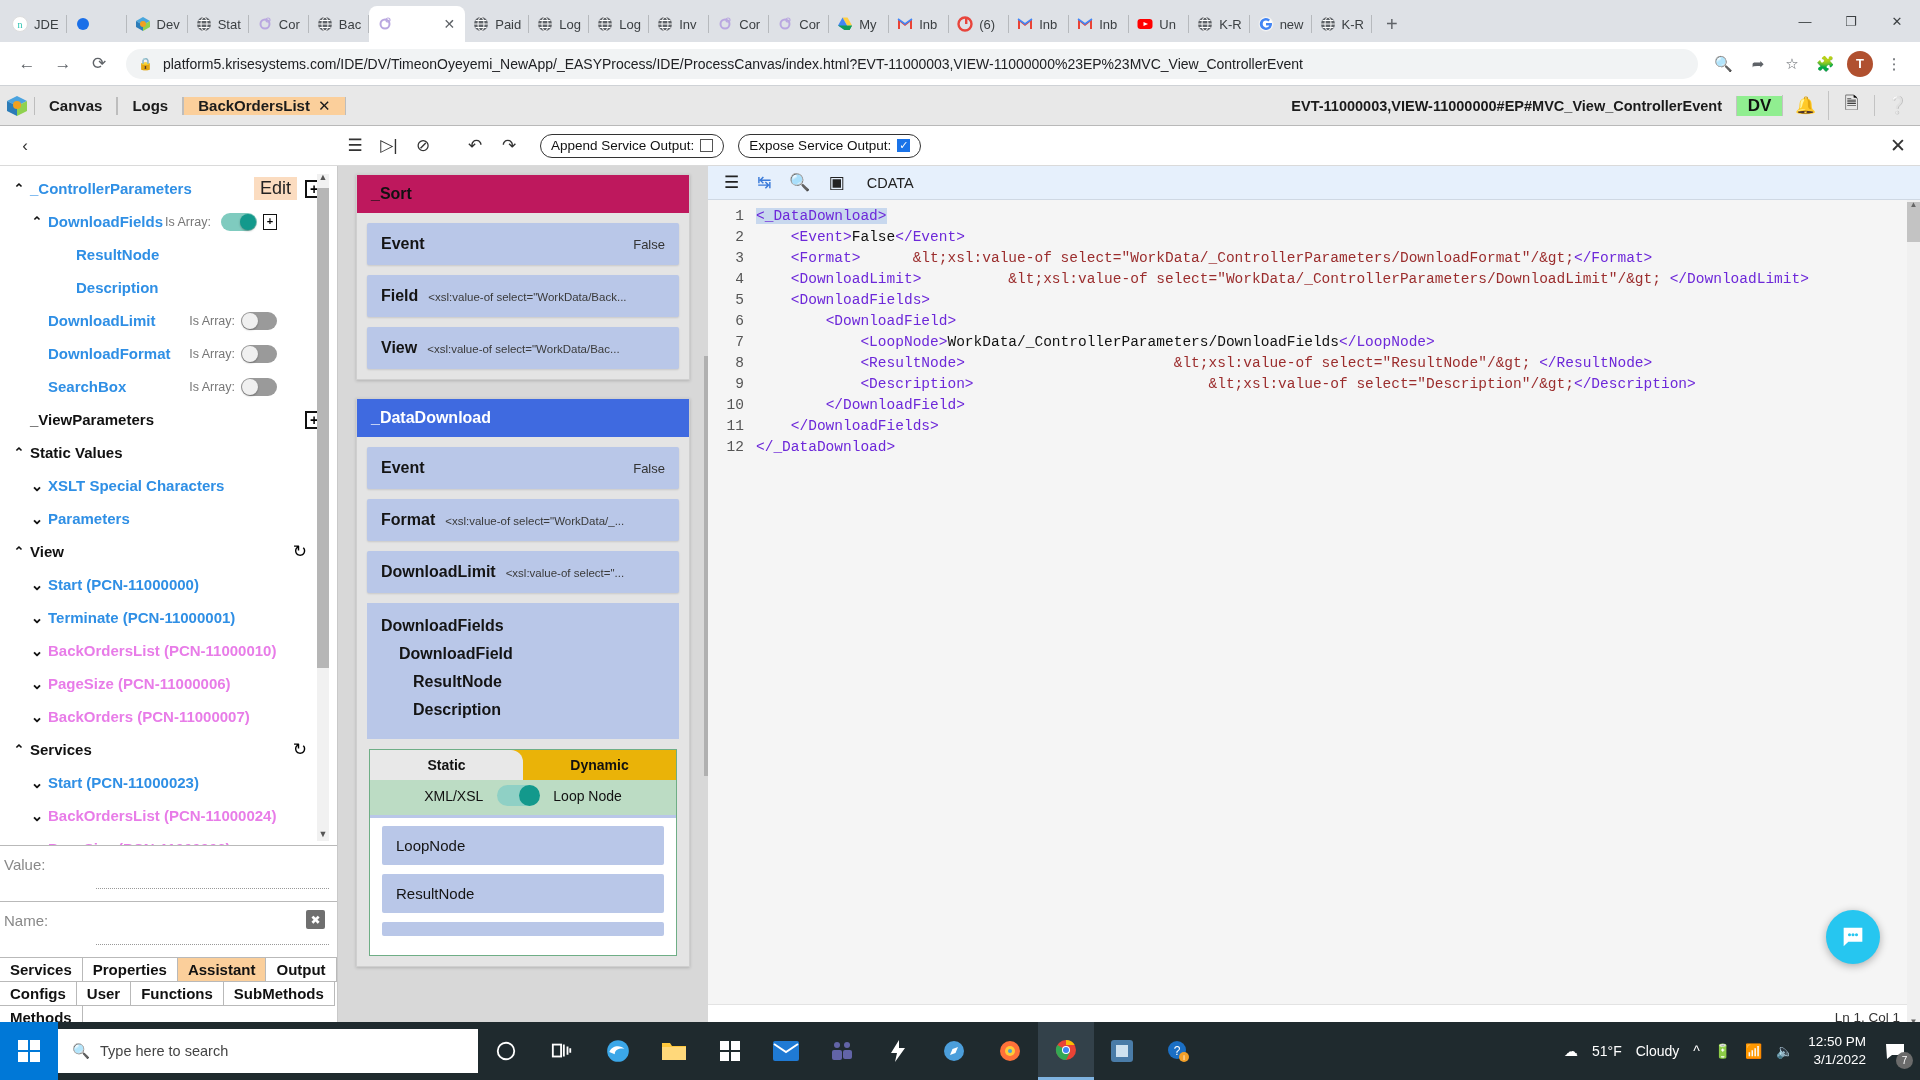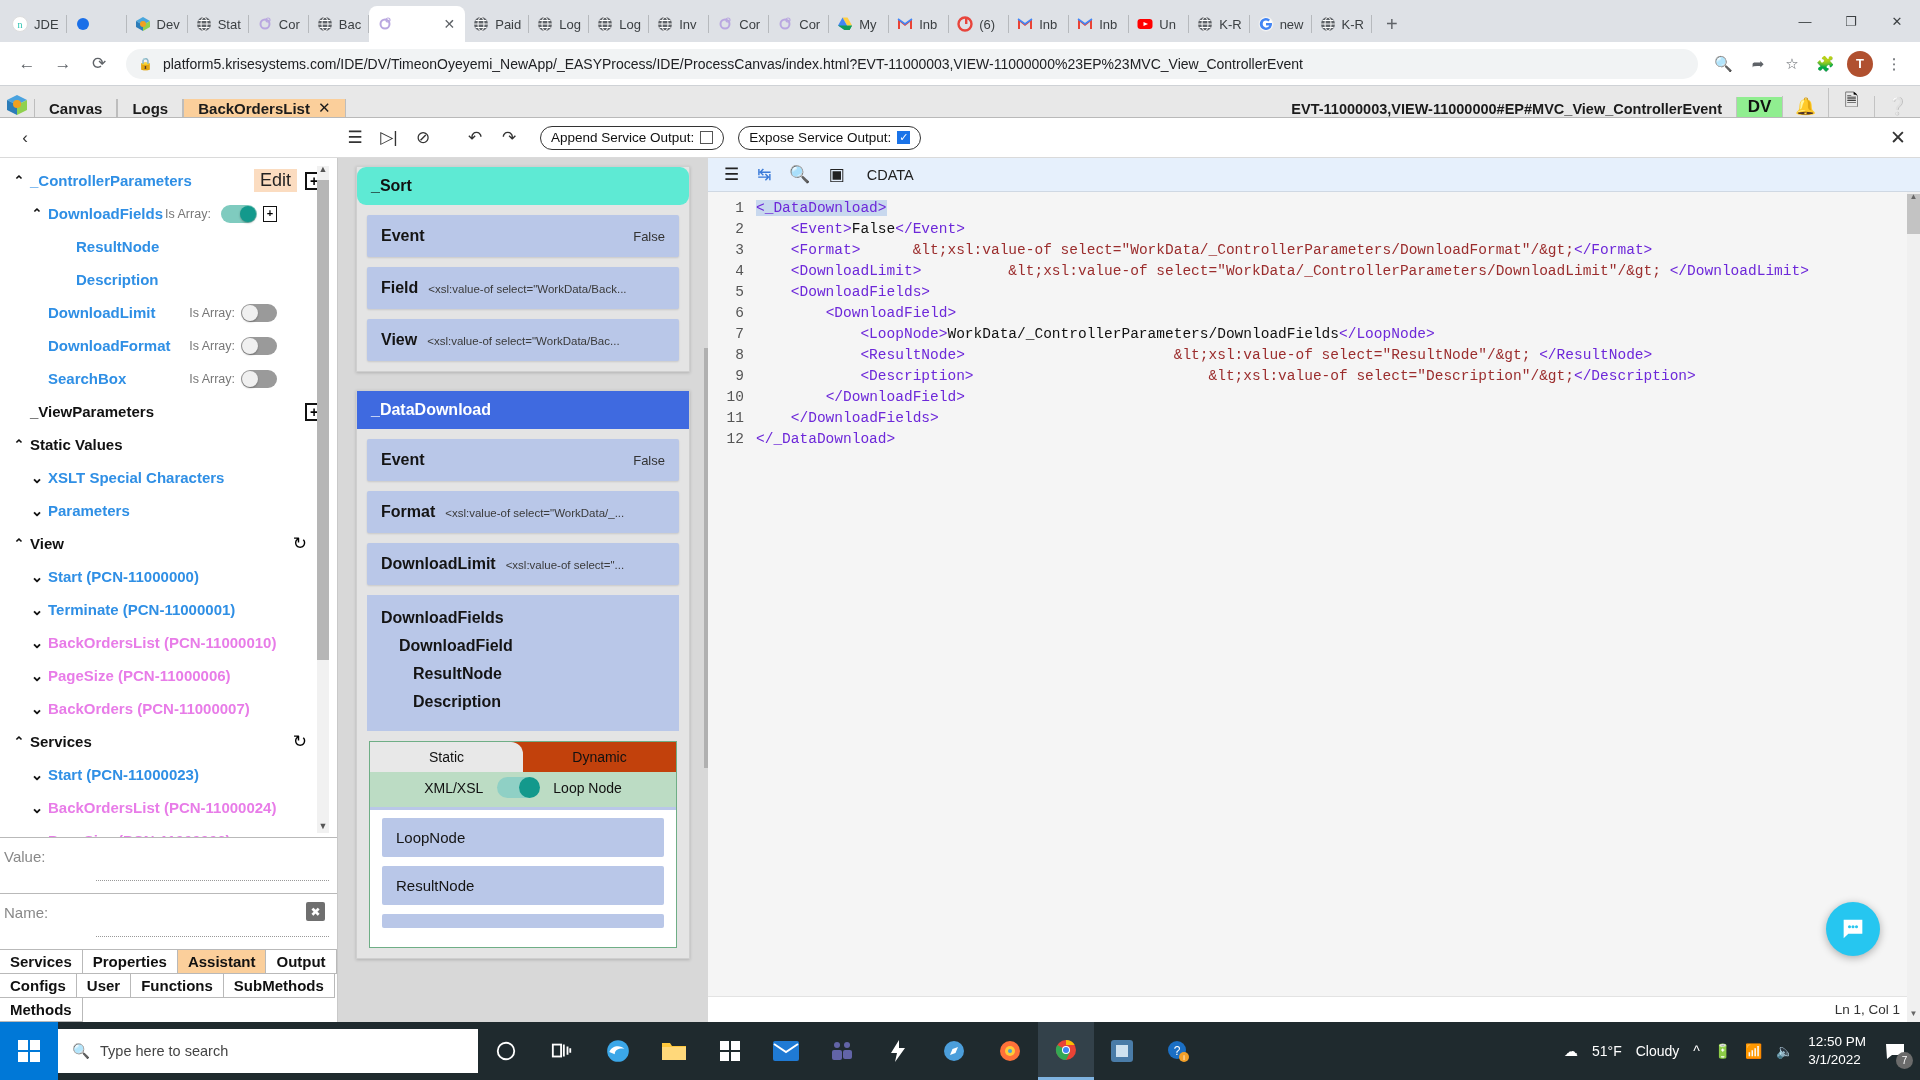--- a/index.html
+++ b/index.html
@@ -73,21 +73,21 @@
     width:28px; height:28px; display:flex; align-items:center; justify-content:center;
     color:#5f6368; font-size:15px;
   }
   .avatar-circle {
     width:26px; height:26px; border-radius:50%; background:#b0502f; color:#fff;
     display:flex;align-items:center;justify-content:center;font-size:13px;font-weight:bold;
   }
 
   
   .appheader {
-    height: 32px; background:#e8e8e8; display:flex; align-items:flex-end;
+    height: 40px; background:#e8e8e8; display:flex; align-items:center;
     border-bottom:1px solid #b9b9b9;
   }
   .applogo { width:34px; display:flex;align-items:center;justify-content:center; }
   .apptab {
     display:flex; align-items:center; padding:0 14px; font-size:15px;
     font-weight:bold; color:#1b1b1b; border-left:1px solid #bdbdbd;
     border-right:1px solid #bdbdbd; gap:8px; background:#e8e8e8;
   }
   .apptab.hl { background:#fbcf9b; }
   .apptab .x { font-size:15px; font-weight:normal; }
@@ -156,36 +156,36 @@
   .trash{position:absolute;right:12px;top:8px;width:19px;height:19px;background:#6f6f6f;color:#fff;font-size:12px;display:flex;align-items:center;justify-content:center;border-radius:2px;}
   .botTabs{border-top:1px solid #b9b9b9;}
   .btrow{display:flex;}
   .btab{padding:3px 10px;font-size:15px;font-weight:bold;color:#111;border-right:1px solid #b9b9b9;border-bottom:1px solid #b9b9b9;white-space:nowrap;}
   .btab.hl{background:#fbcf9b;}
 
   
   .midpane{width:370px;background:#d8d8d8;position:relative;overflow:hidden;padding-top:8px;}
   .card{margin:0 18px 18px 18px;background:#e4e4e4;border:1px solid #cfcfcf;box-shadow:0 1px 3px rgba(0,0,0,.18);}
   .card-hdr{padding:10px 14px;font-size:16px;font-weight:bold;}
-  .card-hdr.lav{background:#5eead4;color:#111;border-radius:9px;}
+  .card-hdr.lav{background:#be185d;color:#111;}
   .card-hdr.blue{background:#3f6ae0;color:#fff;}
   .fieldrow{
     margin:10px; background:#b9c7e8; padding:12px 14px;
     display:flex; align-items:baseline; gap:10px; border-radius:2px;
     box-shadow:0 1px 2px rgba(0,0,0,.12);
   }
   .fieldrow .fname{font-size:16px;font-weight:bold;color:#141414;}
   .fieldrow .fval{font-size:11.5px;color:#3a3a3a;white-space:nowrap;overflow:hidden;}
   .fieldrow .fval.r{margin-left:auto;font-size:13px;color:#333;}
   .bigblock{margin:10px;background:#b9c7e8;padding:14px 14px 10px 14px;}
   .bigblock .l0{font-size:16px;font-weight:bold;color:#141414;margin-bottom:10px;}
   .bigblock .l1{font-size:16px;font-weight:bold;color:#141414;margin:0 0 10px 18px;}
   .bigblock .l2{font-size:16px;font-weight:bold;color:#141414;margin:0 0 10px 32px;}
   .dynbox{margin:6px 12px 10px 12px;border:1px solid #6fae86;}
-  .dyntabs{display:flex;background:#c2410c;}
+  .dyntabs{display:flex;background:#eab308;font-weight:bold;}
   .dyntab{flex:1;text-align:center;font-size:14px;padding:7px 0;color:#111;}
   .dyntab.active{background:#e8e8e8;border-radius:0 12px 0 0;}
   .dynswitch{display:flex;align-items:center;justify-content:center;gap:14px;background:#bcdcc4;padding:5px 0 9px 0;font-size:14px;color:#111;}
   .dynswitch .tgl2{width:42px;height:21px;border-radius:12px;background:#8fd0c5;position:relative;}
   .dynswitch .tgl2::after{content:"";position:absolute;width:21px;height:21px;border-radius:50%;background:#13998c;top:0;right:-1px;}
   .dynbody{background:#fff;border-top:3px solid #b9c7e8;padding:8px 12px 10px 12px;}
   .dynitem{background:#b9c7e8;padding:11px 14px;font-size:15px;color:#141414;margin-bottom:9px;border-radius:2px;}
   .mid-scroll-o{position:absolute;right:-6px;top:190px;width:10px;height:420px;}
 
   
@@ -213,21 +213,21 @@
   
   .taskbar{
     position:absolute; left:0; bottom:0; width:1920px; height:58px;
     background:#1f2a2e; display:flex; align-items:center;
   }
   .startbtn{width:58px;height:58px;background:#0078d7;display:flex;align-items:center;justify-content:center;}
   .searchbox{width:420px;height:44px;background:#ffffff;display:flex;align-items:center;gap:10px;padding:0 14px;font-size:14.5px;color:#444;margin-left:0;}
   .tbicon{width:56px;height:58px;display:flex;align-items:center;justify-content:center;}
   .tbicon.active{background:#33414a;border-bottom:3px solid #7fb3e0;}
   .tray{margin-left:auto;display:flex;align-items:center;gap:14px;color:#fff;font-size:14px;padding-right:10px;}
-  .clock{display:flex;flex-direction:column;align-items:flex-start;font-size:13.5px;line-height:18px;color:#fff;}
+  .clock{display:flex;flex-direction:column;align-items:flex-end;font-size:13.5px;line-height:18px;color:#fff;}
   .notifbadge{position:relative;width:30px;height:30px;display:flex;align-items:center;justify-content:center;}
   .notifbadge .cnt{position:absolute;right:-3px;bottom:-3px;width:17px;height:17px;border-radius:50%;background:#6b6b6b;color:#fff;font-size:10px;display:flex;align-items:center;justify-content:center;}
 </style>
 </head>
 <body>
 
 <div class="tabstrip">
   <div id="tabs-host" style="display:flex;align-items:flex-end;">
       <div class="tab">
         <svg viewBox="0 0 16 16" class="tab-fav" width="16" height="16">

